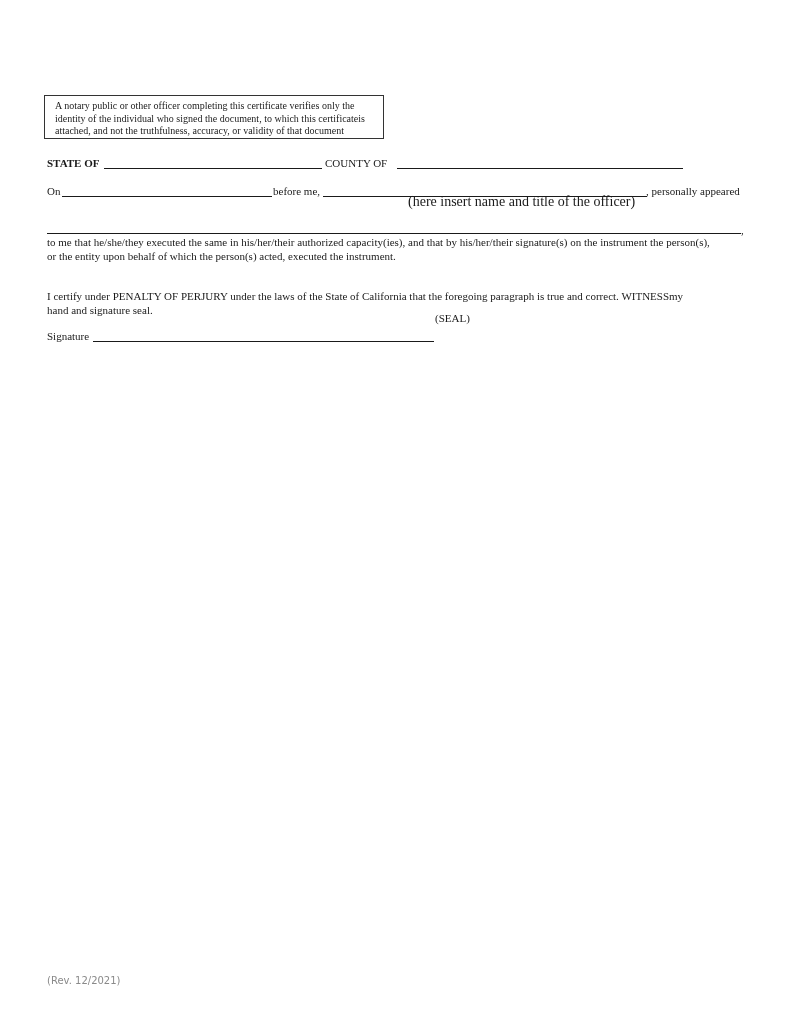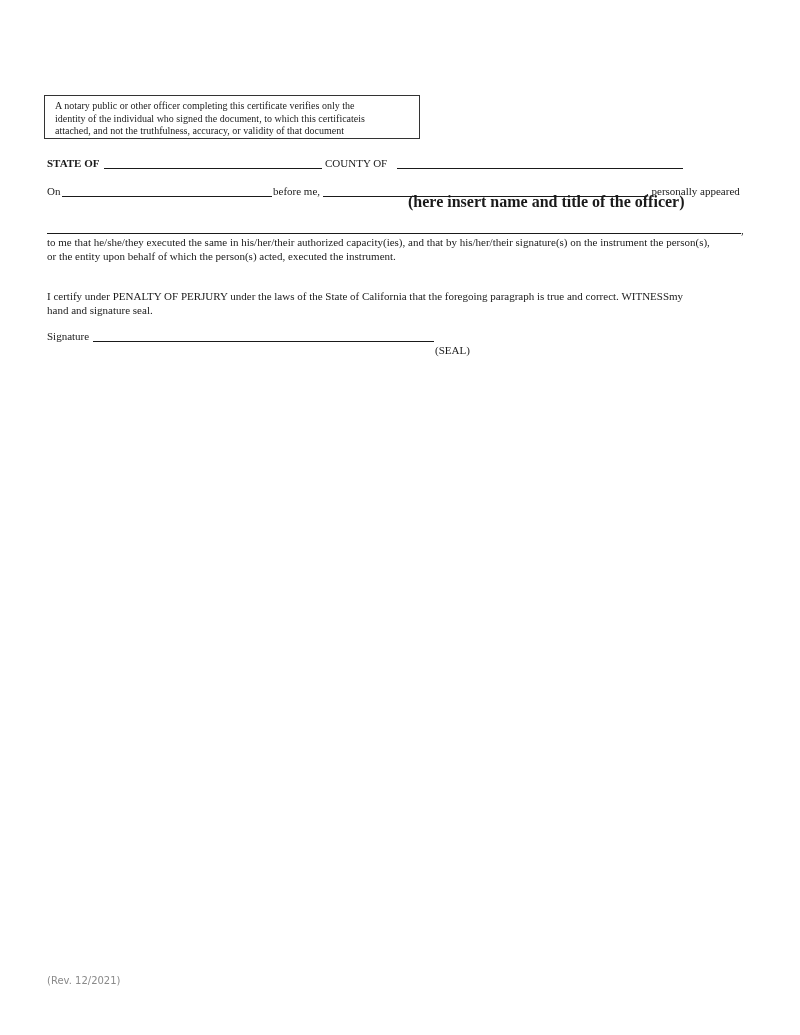--- a/index.html
+++ b/index.html
@@ -12,21 +12,21 @@
       height: 1035px;
       position: relative;
       overflow: hidden;
       font-family: "Liberation Serif", "DejaVu Serif", serif;
       color: #1a1a1a;
     }
     .notice-box {
       position: absolute;
       left: 44px;
       top: 95px;
-      width: 376px;
+      width: 340px;
       height: 44px;
       border: 1.5px solid #333;
       box-sizing: border-box;
       padding: 4px 0 0 10px;
       font-size: 10px;
       line-height: 12.5px;
     }
     .abs { position: absolute; font-size: 11px; line-height: 13px; white-space: nowrap; }
     .blank {
       position: absolute;
@@ -39,22 +39,21 @@
       width: 700px;
       font-size: 11px;
       line-height: 14px;
       text-align: justify;
     }
     .para-line {
       display: block;
       white-space: nowrap;
     }
     .caption {
-      font-size: 16px;
-      font-weight: bold;
+      font-size: 14px;
     }
     .footer {
       position: absolute;
       left: 47px;
       top: 975px;
       font-family: "DejaVu Sans", "Liberation Sans", sans-serif;
       font-size: 10px;
       color: #8a8a8a;
     }
   </style>
@@ -99,15 +98,15 @@
 
 <div class="para" style="top:289px;">
   <span class="para-line">I certify under PENALTY OF PERJURY under the laws of the State of California that the foregoing paragraph is true and correct. WITNESSmy</span>
   <span class="para-line">hand and signature seal.</span>
 </div>
 
 <span class="abs" style="left:47px; top:330px;">Signature</span>
 <div class="blank" style="left:93px; top:341px; width:341px;">
   <span></span>
 </div>
-<span class="abs" style="left:435px; top:344px;">(SEAL)</span>
+<span class="abs" style="left:435px; top:312px;">(SEAL)</span>
 
 <div class="footer">(Rev. 12/2021)</div>
 
 </body></html>

